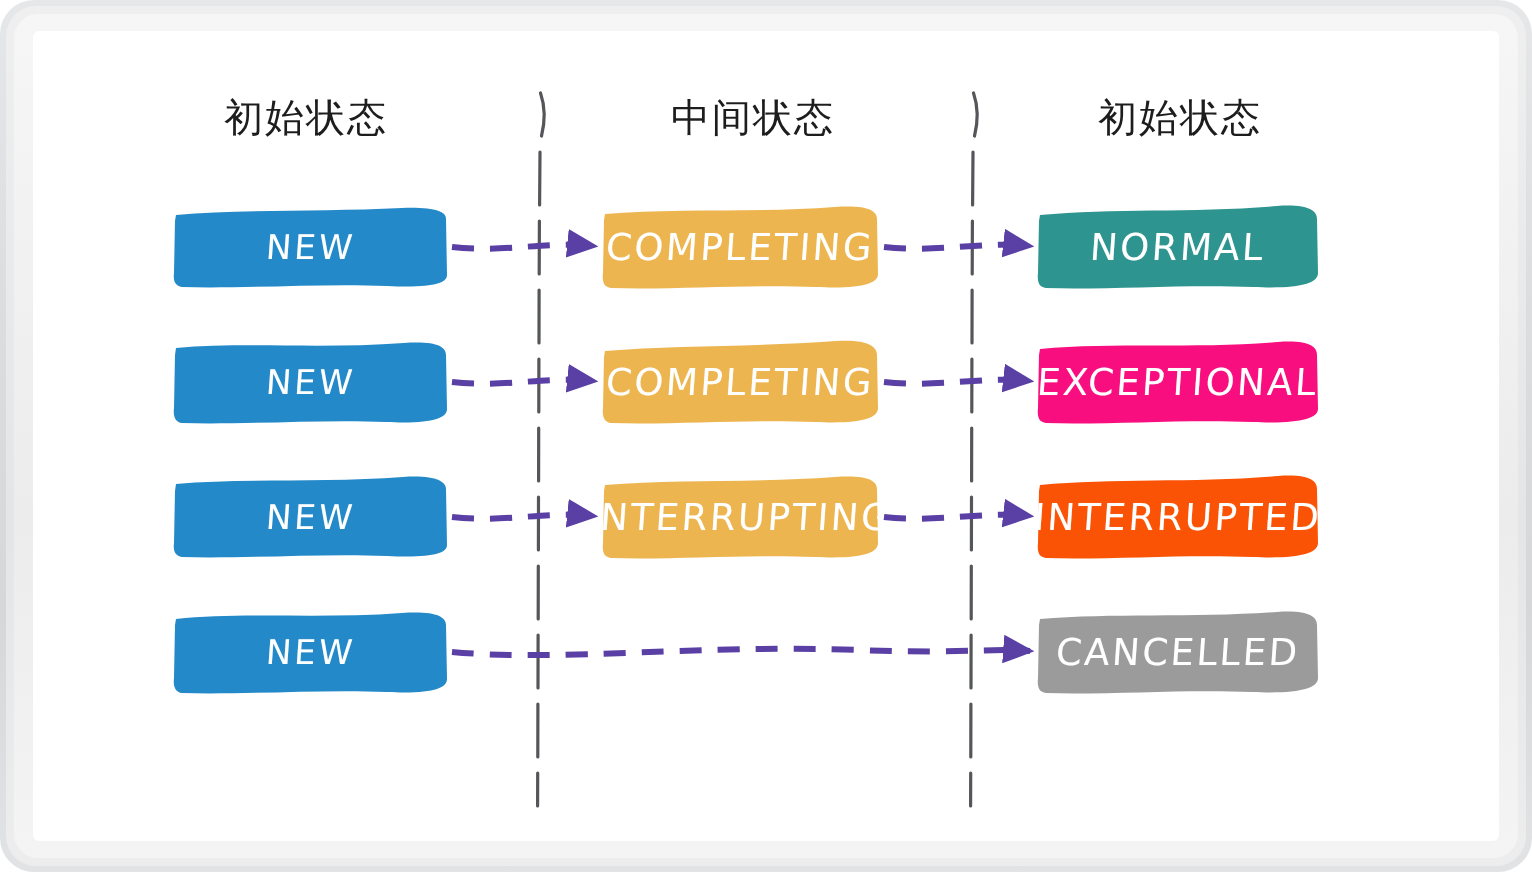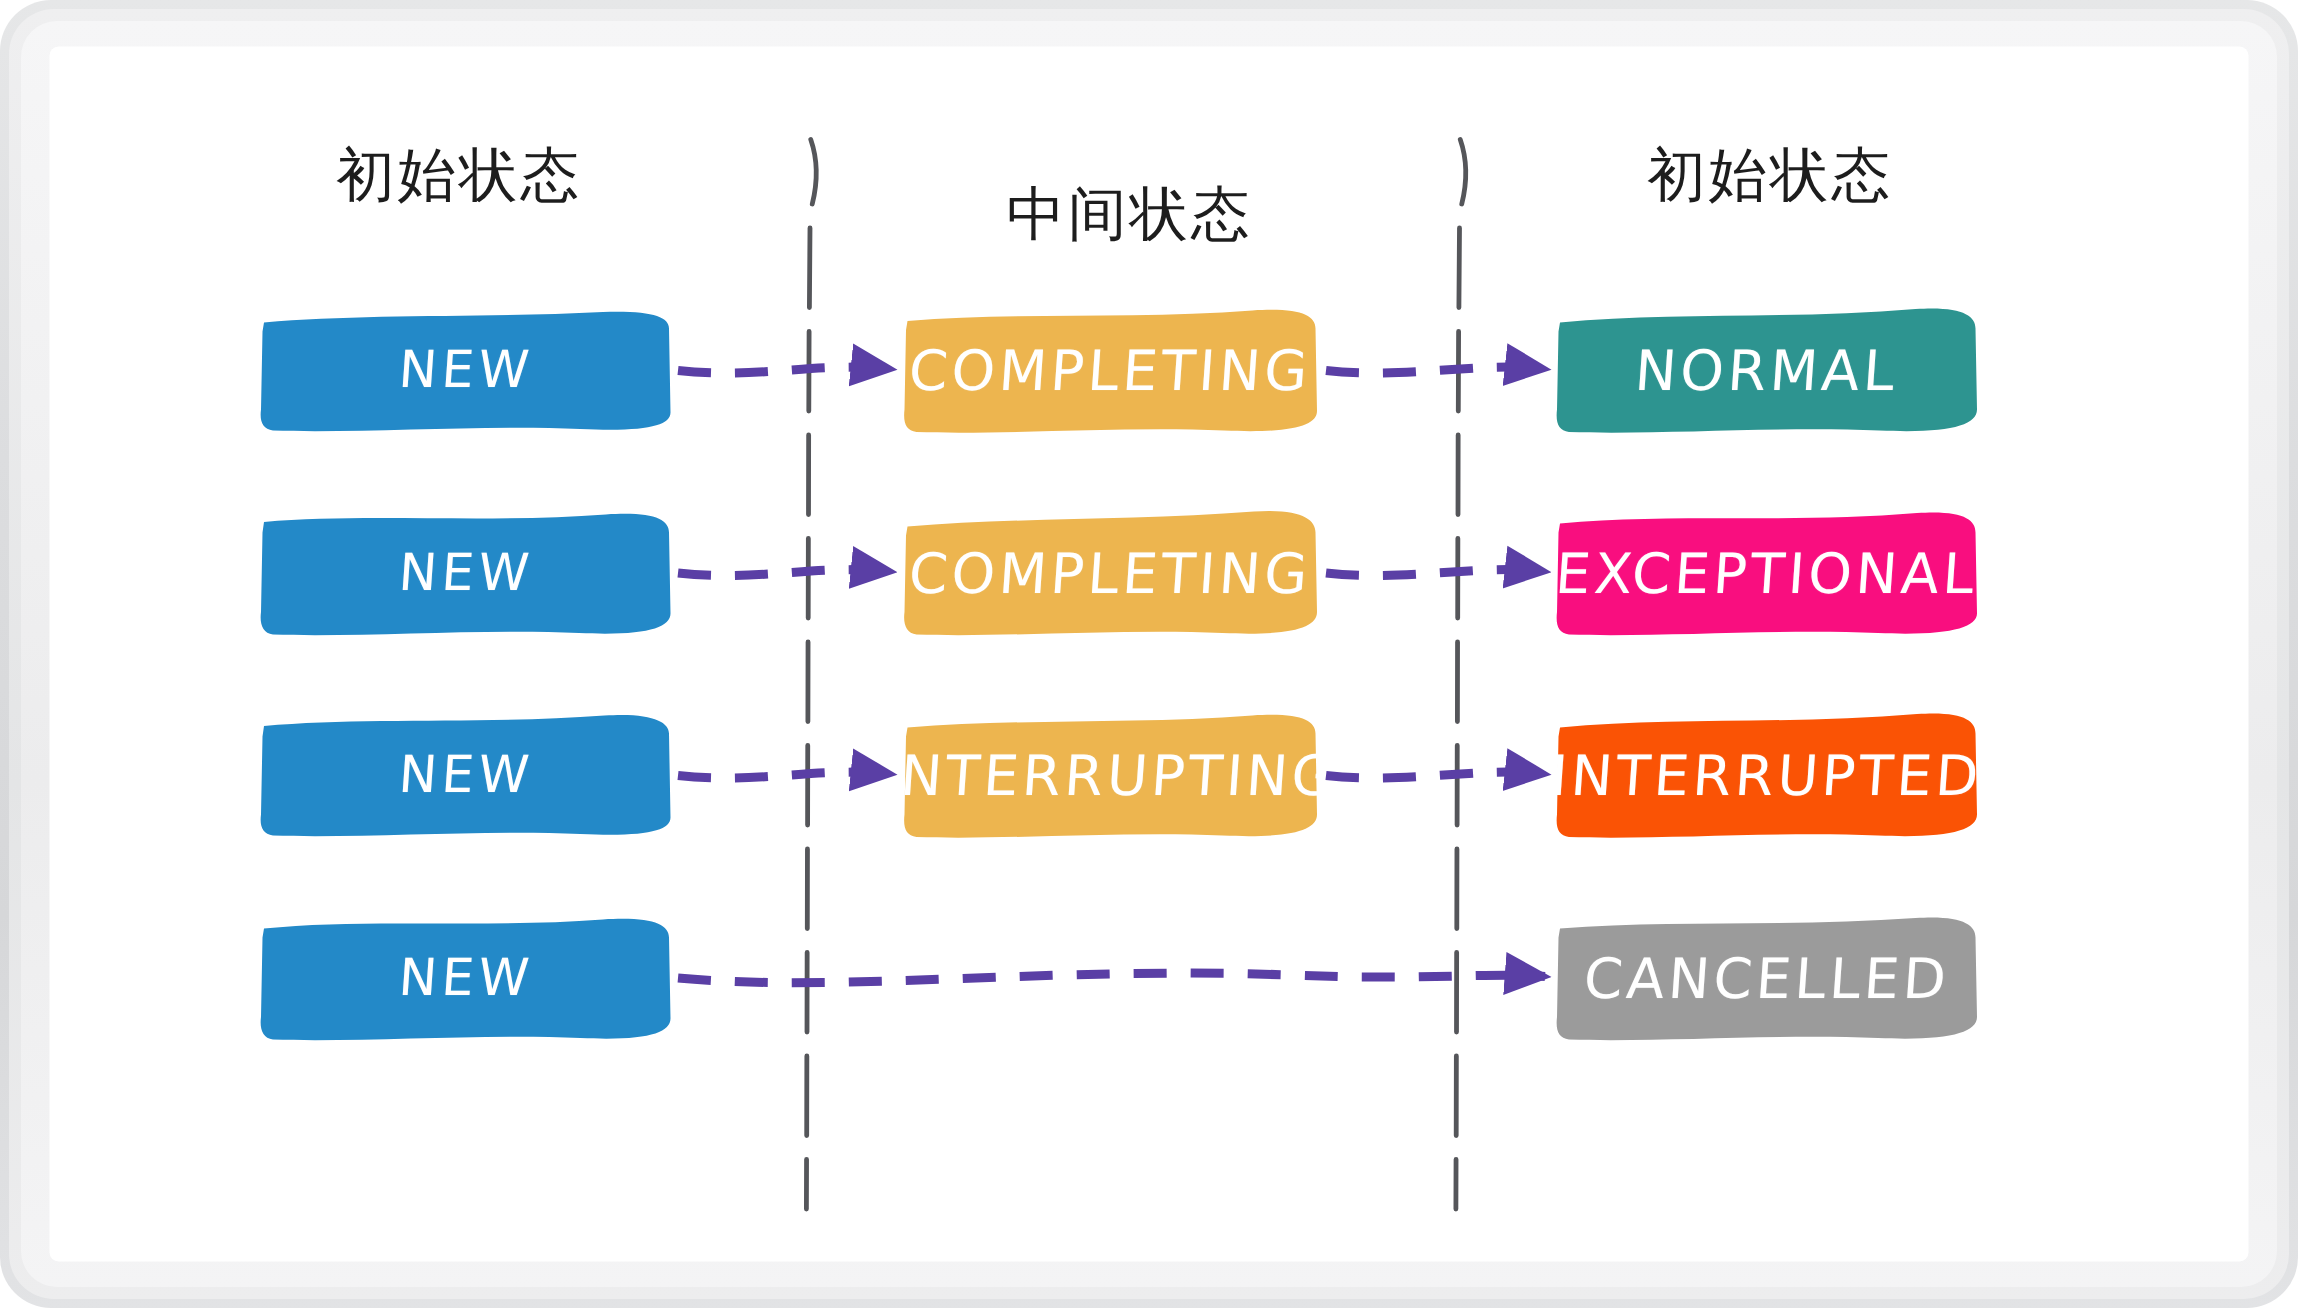--- a/index.html
+++ b/index.html
@@ -93,21 +93,21 @@
 <body>
 
 <div id="stage">
 
   <div class="frame-outer"></div>
   <div class="frame-ring"></div>
   <div class="frame-ring2"></div>
   <div class="board"></div>
 
   <div class="col-header" style="left:306px;top:98px;">初始状态</div>
-  <div class="col-header" style="left:753px;top:98px;margin-top:26px;">中间状态</div>
+  <div class="col-header" style="left:753px;top:98px;">中间状态</div>
   <div class="col-header" style="left:1180px;top:98px;">初始状态</div>
 
   <svg class="dividers" viewBox="0 0 1532 872">
 
     <g>
       <path d="M540.5,93 C545,106 545.5,120 541.5,136" stroke="#55565a" stroke-width="3.2" fill="none" stroke-linecap="round"></path>
       <path d="M540,152 L539.6,205" stroke="#55565a" stroke-width="3.2" fill="none" stroke-linecap="round"></path>
       <path d="M539.4,221 L539.2,274" stroke="#55565a" stroke-width="3.2" fill="none" stroke-linecap="round"></path>
       <path d="M539.1,290 L539,343" stroke="#55565a" stroke-width="3.2" fill="none" stroke-linecap="round"></path>
       <path d="M538.9,359 L538.8,412" stroke="#55565a" stroke-width="3.2" fill="none" stroke-linecap="round"></path>

